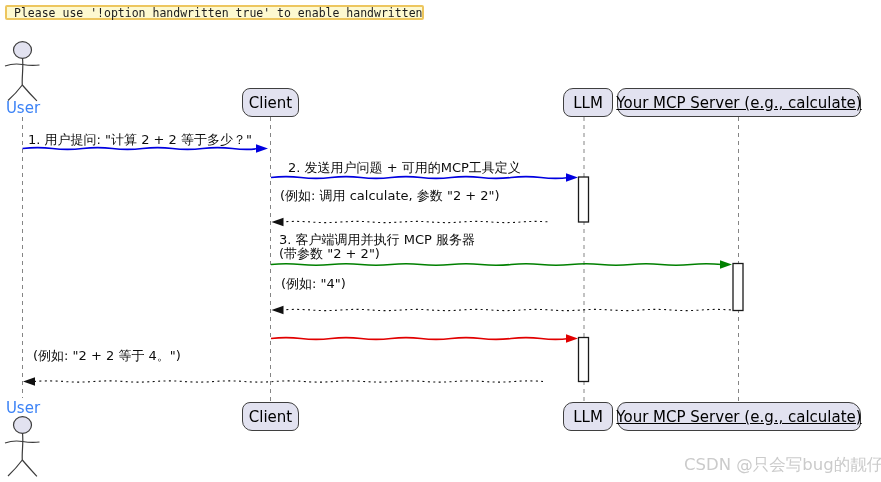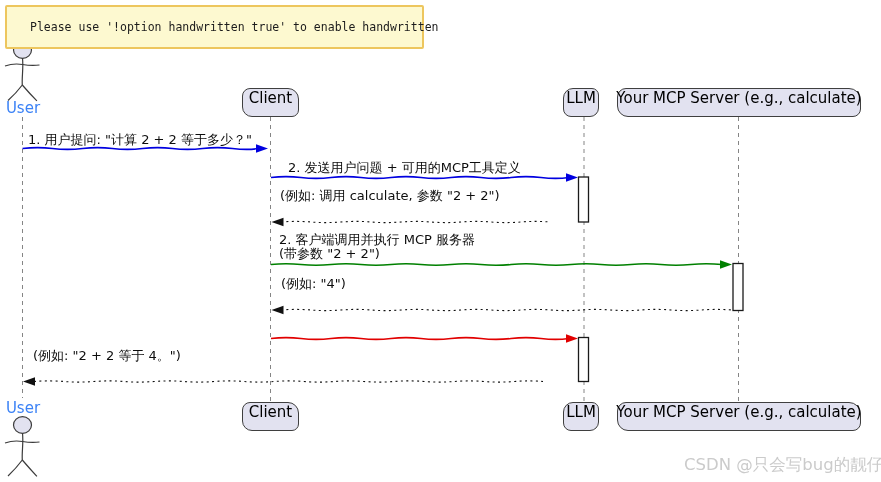--- a/index.html
+++ b/index.html
@@ -2,36 +2,36 @@
 <html><head>
 <meta charset="utf-8">
 <style>
   html,body{margin:0;padding:0;background:#fff;}
   #canvas{
     position:relative;width:881px;height:482px;background:#ffffff;
     font-family:"DejaVu Sans",sans-serif;overflow:hidden;
   }
   #lines-layer{position:absolute;left:0;top:0;width:881px;height:482px;}
   .note{
-    position:absolute;left:5px;top:5px;width:419px;height:44px;box-sizing:border-box;
+    position:absolute;left:5px;top:5px;width:419px;height:15px;box-sizing:border-box;
     background:#FDF9D0;border:2px solid #EDC65E;border-radius:2px;
     font-family:"DejaVu Sans Mono",monospace;font-size:11.5px;color:#1c1c1c;
-    display:flex;align-items:center;padding-left:23px;white-space:nowrap;
+    display:flex;align-items:center;padding-left:7px;white-space:nowrap;
   }
   .participant{
     position:absolute;height:29px;box-sizing:border-box;
     background:#E2E2F0;border:1.4px solid #3f3f3f;
-    display:flex;align-items:flex-start;justify-content:center;
+    display:flex;align-items:center;justify-content:center;
     font-size:15px;color:#000;white-space:nowrap;
   }
   .p-top{top:88px}
   .p-bottom{top:402px}
   .p-client{left:242px;width:57px;border-radius:8px 11px 7px 10px;}
-  .p-llm{left:563px;width:36px;border-radius:10px 7px 9px 8px;}
-  .p-mcp{left:617px;width:244px;border-radius:9px 12px 8px 11px;}
+  .p-llm{left:563px;width:50px;border-radius:10px 7px 9px 8px;}
+  .p-mcp{left:617px;width:244px;border-radius:9px 12px 8px 11px;text-decoration:underline;}
   .actor-label{
     position:absolute;width:46px;left:0;text-align:center;
     font-size:15px;color:#3b82f6;
   }
   .msg-label{
     position:absolute;font-size:13px;line-height:13.5px;color:#0d0d0d;
     white-space:nowrap;
   }
   .msg-label span{display:block;}
   .watermark{
@@ -137,21 +137,21 @@
   <div class="msg-label" style="left:28px;top:133px">
     <span>1. 用户提问: "计算 2 + 2 等于多少？"</span>
   </div>
   <div class="msg-label" style="left:288px;top:161px">
     <span>2. 发送用户问题 + 可用的MCP工具定义</span>
   </div>
   <div class="msg-label" style="left:280px;top:189px">
     <span>(例如: 调用 calculate, 参数 "2 + 2")</span>
   </div>
   <div class="msg-label" style="left:279px;top:233px">
-    <span>2. 客户端调用并执行 MCP 服务器</span>
+    <span>3. 客户端调用并执行 MCP 服务器</span>
     <span>(带参数 "2 + 2")</span>
   </div>
   <div class="msg-label" style="left:281px;top:277px">
     <span>(例如: "4")</span>
   </div>
   <div class="msg-label" style="left:33px;top:349px">
     <span>(例如: "2 + 2 等于 4。")</span>
   </div>
 
   <div class="watermark">CSDN @只会写bug的靓仔</div>

